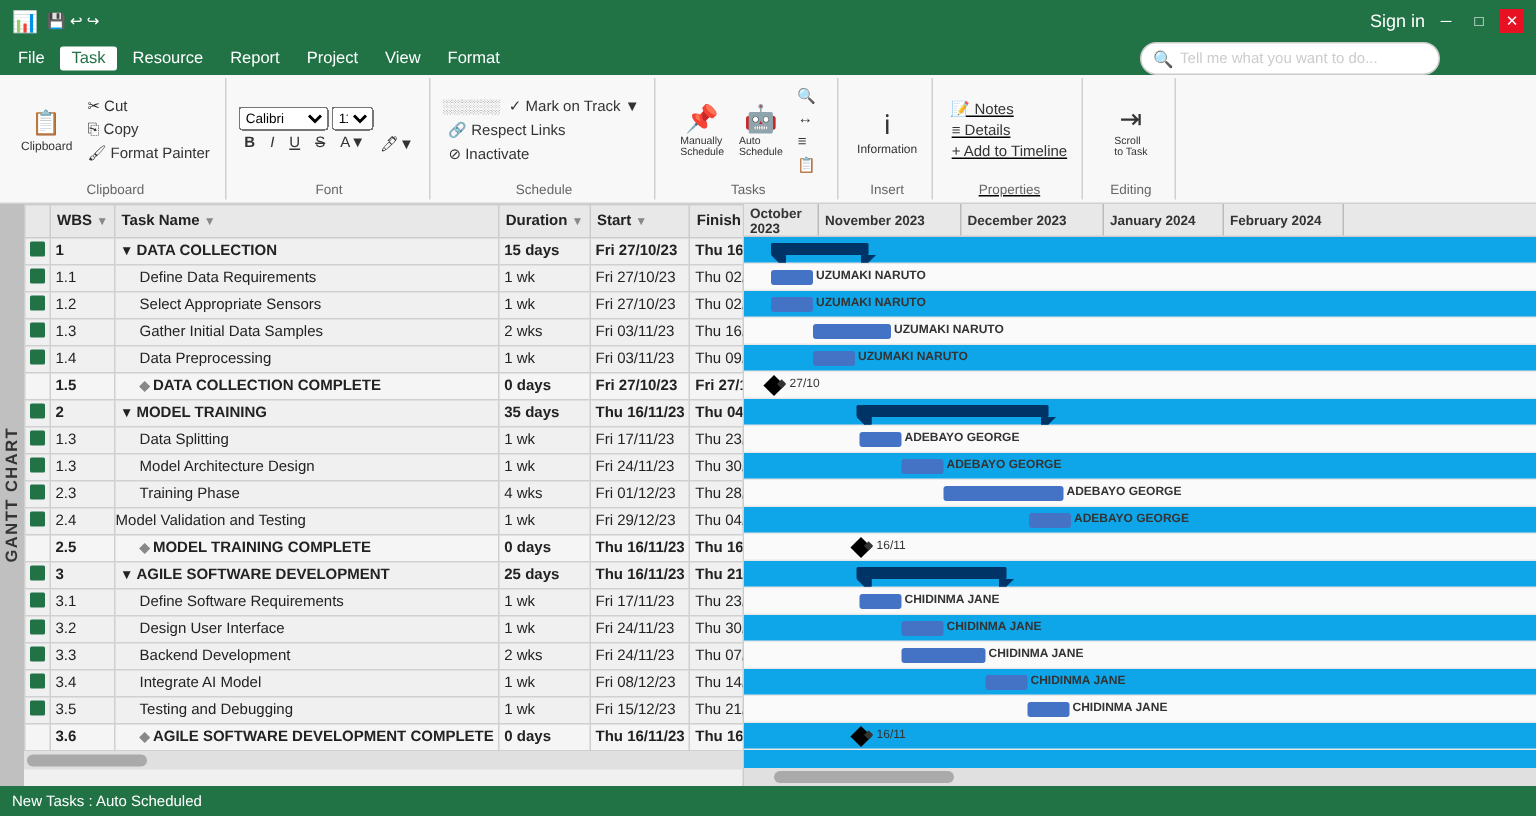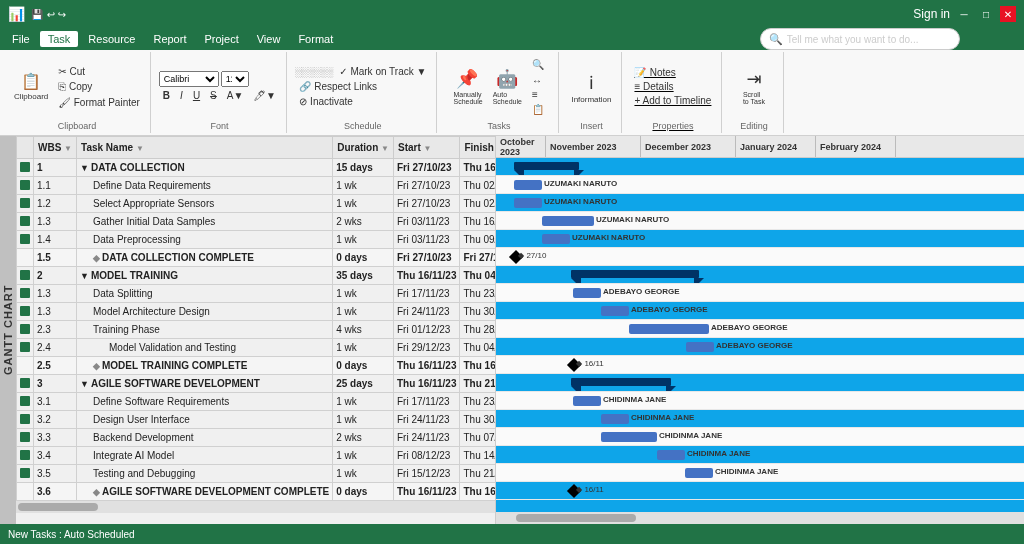--- a/index.html
+++ b/index.html
@@ -494,21 +494,21 @@
             <td><span style="display: inline-block; width: 10px; height: 10px; background: rgb(33, 115, 70); border-radius: 1px;"></span></td>
             <td>2.3</td>
             <td style="padding-left: 16px;">Training Phase</td>
             <td>4 wks</td>
             <td>Fri 01/12/23</td>
             <td>Thu 28/12/23</td>
           </tr>
           <tr>
             <td><span style="display: inline-block; width: 10px; height: 10px; background: rgb(33, 115, 70); border-radius: 1px;"></span></td>
             <td>2.4</td>
-            <td style="padding-left: 32px;">Model Validation and Testing</td>
+            <td style="padding-left: 0;">Model Validation and Testing</td>
             <td>1 wk</td>
             <td>Fri 29/12/23</td>
             <td>Thu 04/01/24</td>
           </tr>
           <tr class="row-bold">
             <td></td>
             <td>2.5</td>
             <td style="padding-left: 16px;"><span style="color:#888;font-size:9px;margin-right:2px;">◆</span>MODEL TRAINING COMPLETE</td>
             <td>0 days</td>
             <td>Thu 16/11/23</td>

